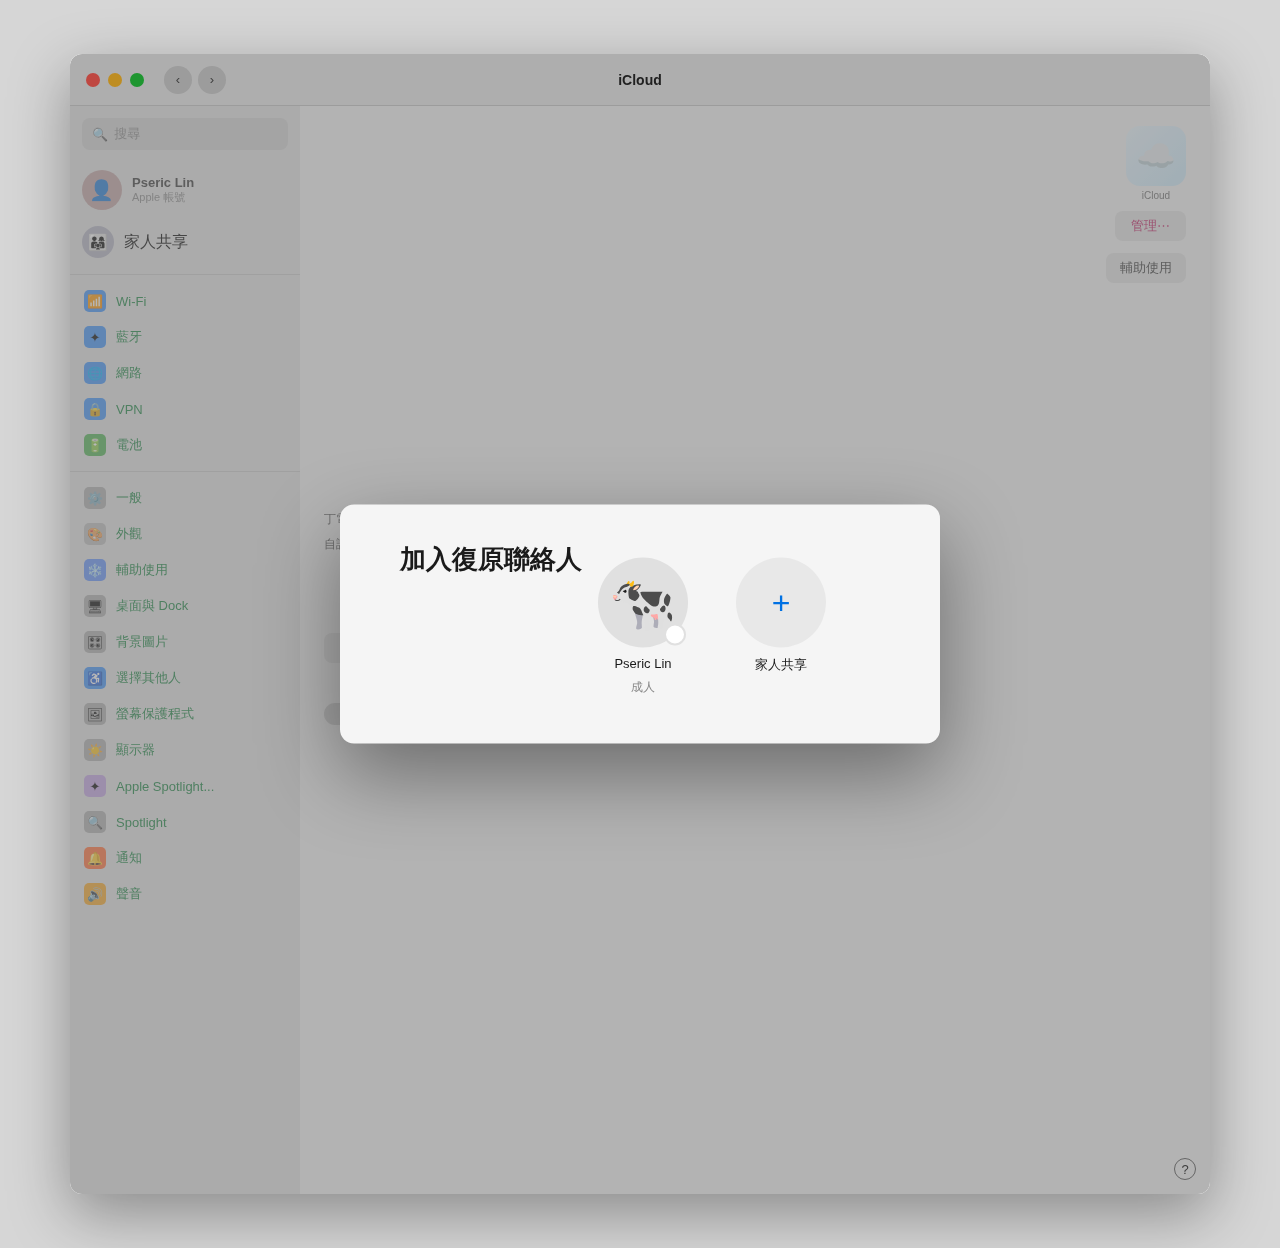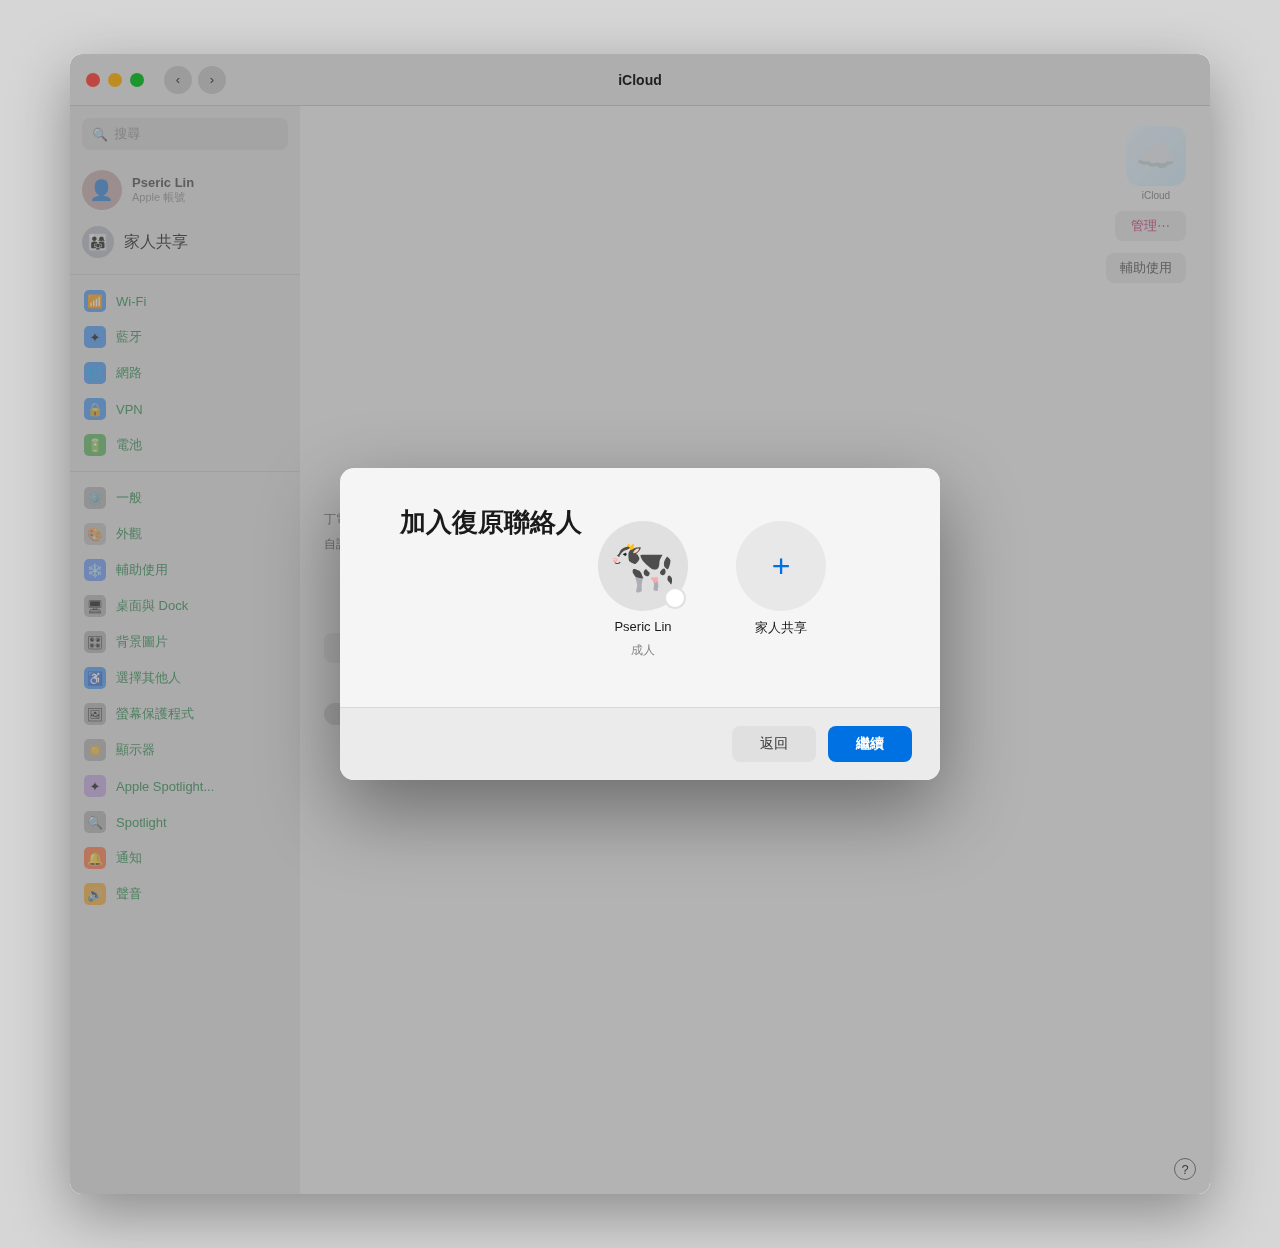--- a/index.html
+++ b/index.html
@@ -580,20 +580,16 @@
 
         <div class="contact-item">
           <div class="add-contact-circle">
             <span class="add-plus">+</span>
           </div>
           <span class="add-label">家人共享</span>
         </div>
       </div>
     </div>
 
-    <div class="dialog-footer">
-      <button class="btn-back">返回</button>
-      <button class="btn-continue">繼續</button>
-    </div>
   </div>
 
   <div class="help-btn">?</div>
 </div>
 
 </body></html>

